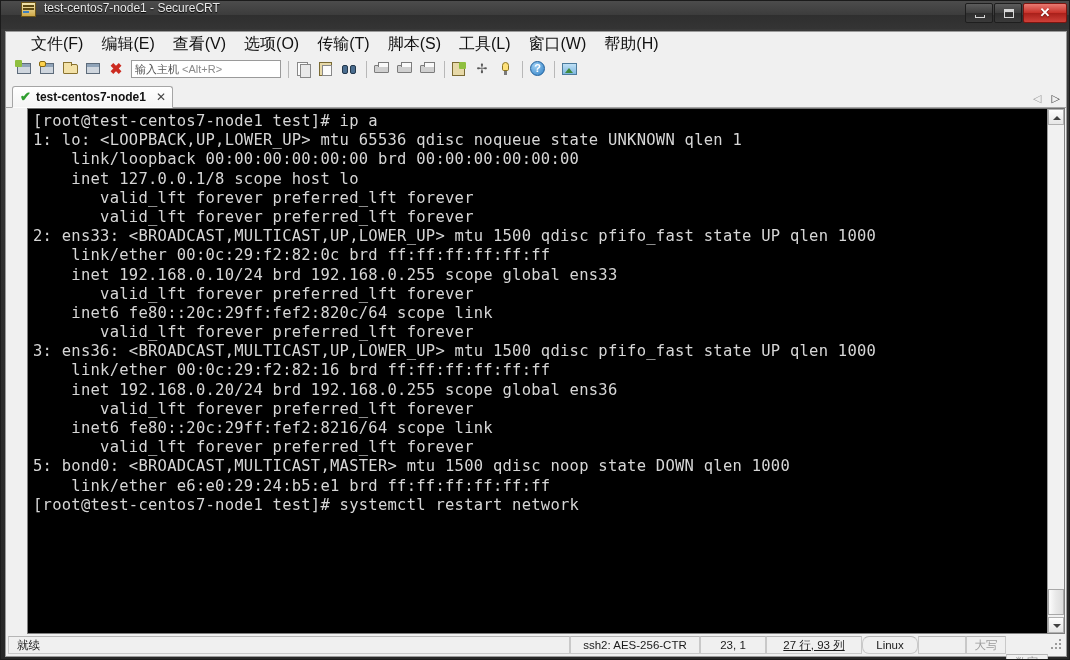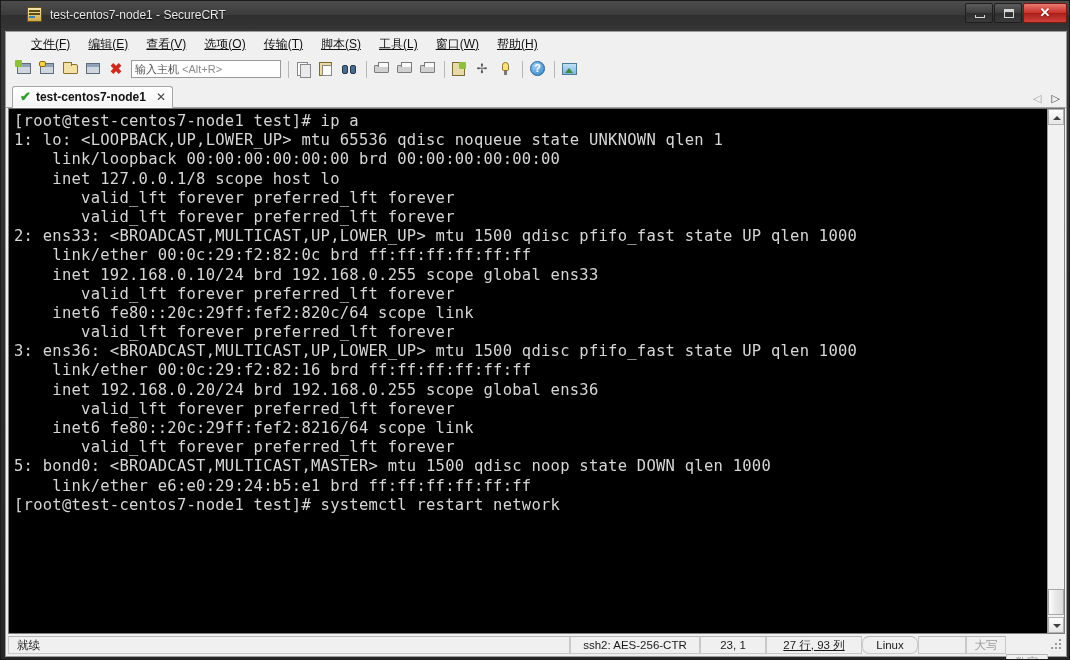--- a/index.html
+++ b/index.html
@@ -22,24 +22,24 @@
     border: 1px solid #1b1b1b;
   }
 
   
   .titlebar {
     position: absolute;
     left: 0; top: 0;
     width: 1070px;
     height: 28px;
     display: flex;
-    align-items: center;
+    align-items: flex-start;
     background: linear-gradient(180deg, #4c4c4c 0%, #3c3c3c 50%, #2f2f2f 51%, #343434 100%);
     box-sizing: border-box;
-    padding-left: 25px;
+    padding-left: 19px;
   }
   .title-icon {
     width: 18px; height: 18px;
     margin-right: 6px;
     position: relative;
     flex: 0 0 auto;
   }
   .title-icon .sq {
     position: absolute;
     left: 1px; top: 1px;
@@ -129,26 +129,25 @@
   
   .menubar {
     height: 24px;
     display: flex;
     align-items: center;
     background: #f0f0f0;
     padding-left: 16px;
     flex: 0 0 auto;
   }
   .menu-item {
-    font-size: 12px;
+    font-size: 16px;
     color: #111;
     padding: 18px 9px;
     white-space: nowrap;
     cursor: default;
-    text-decoration: underline;
   }
 
   
   .toolbar {
     height: 26px;
     display: flex;
     align-items: center;
     background: #f0f0f0;
     padding-left: 8px;
     flex: 0 0 auto;
@@ -271,21 +270,21 @@
   }
   .tab-nav.active { color: #3a3a3a; }
 
   
   .terminal-wrap {
     flex: 1 1 auto;
     position: relative;
     background: #000;
     border: 1px solid #808080;
     border-top: 1px solid #6f6f6f;
-    margin: 0 1px 0 2px;
+    margin: 0 1px 0 21px;
     display: flex;
     overflow: hidden;
   }
   .terminal {
     flex: 1 1 auto;
     position: relative;
     background: #000;
     overflow: hidden;
     padding: 3px 0 0 5px;
     box-sizing: border-box;

